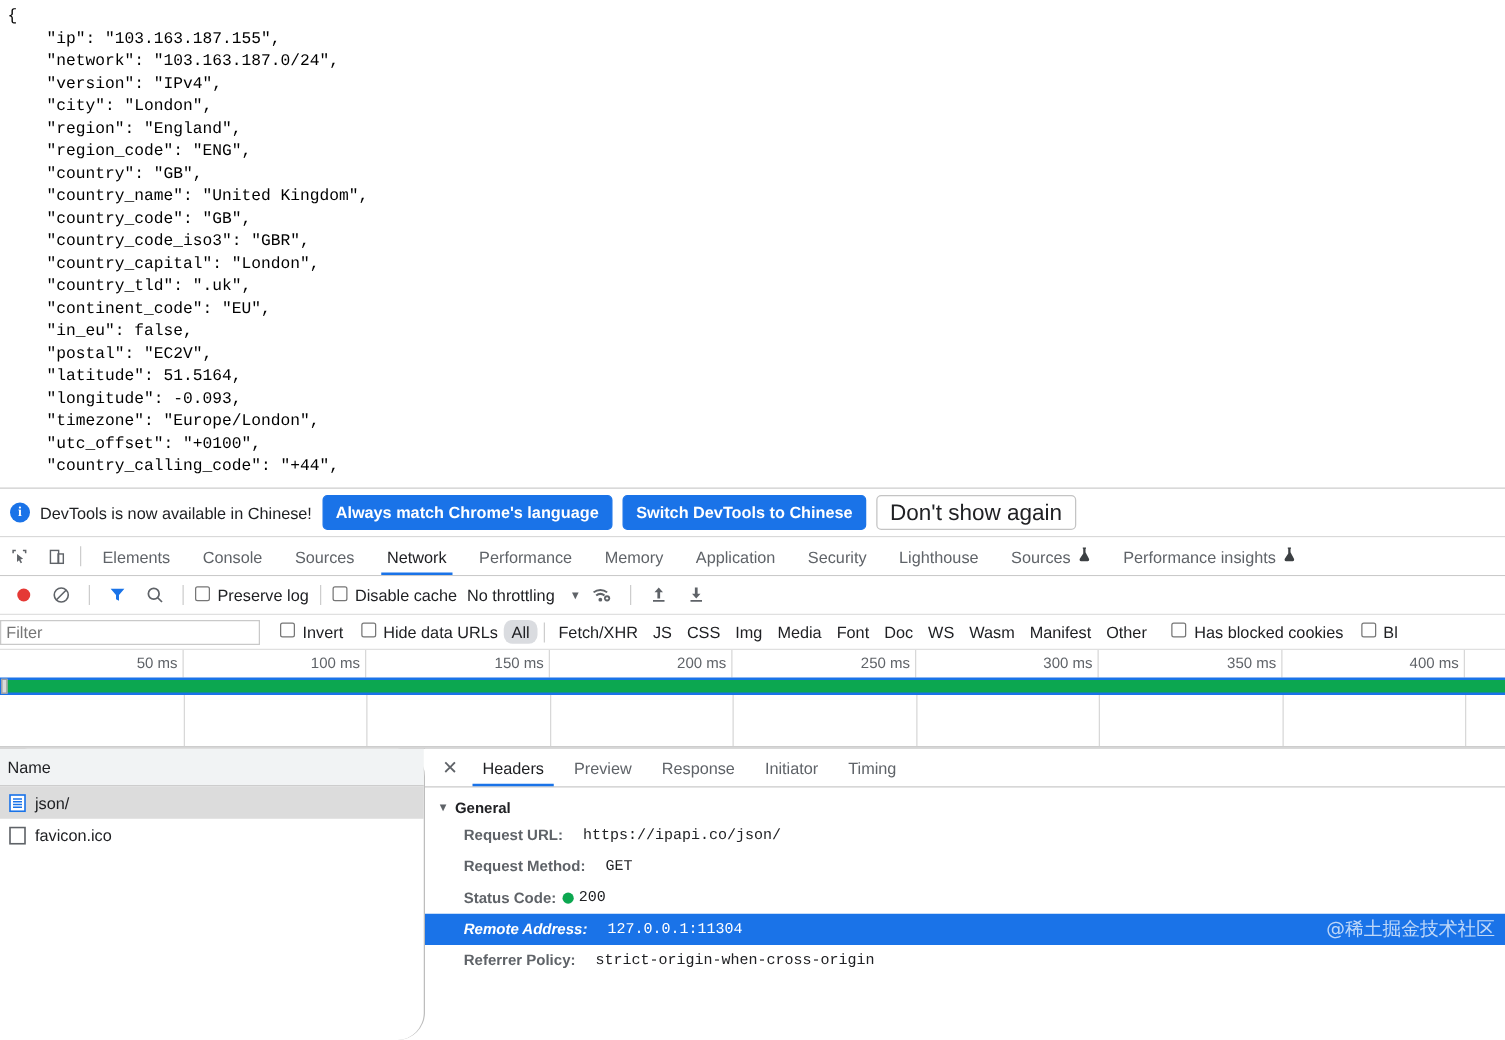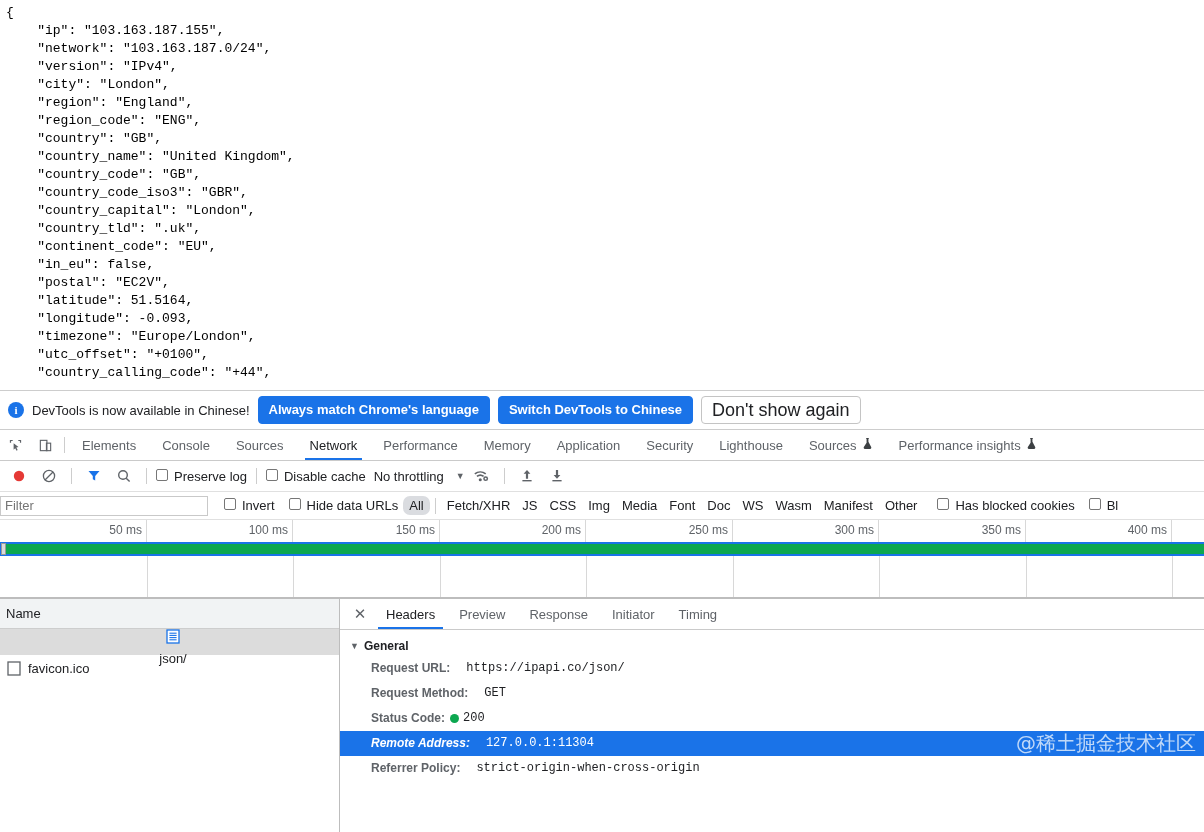--- a/index.html
+++ b/index.html
@@ -93,26 +93,26 @@
   .tick span{position:absolute;right:4px;top:3px;white-space:nowrap;}
   .band{position:absolute;left:0;right:0;top:22px;height:14px;background:#1a73e8;}
   .band-inner{position:absolute;left:5px;right:0;top:2px;height:10px;background:#0ca750;}
   .band-handle{position:absolute;left:1px;top:1px;width:5px;height:12px;background:#dadada;border:1px solid #9a9a9a;box-sizing:border-box;cursor:ew-resize;}
   .ogrid{position:absolute;left:0;right:0;top:36px;bottom:0;}
   .ogrid i{position:absolute;top:0;bottom:0;border-right:1px solid #d8d8d8;}
 
   
   .split{flex:1;display:flex;min-height:0;border-top:1px solid #bdbdbd;}
   .reqlist{width:339px;min-width:339px;display:flex;flex-direction:column;
-    border-right:1px solid #bdbdbd;background:#fff;}
+    border-right:1px solid #bdbdbd;background:#fff;border-radius:22px;}
   .reqhdr{height:30px;min-height:30px;box-sizing:border-box;display:flex;align-items:center;
     padding-left:6px;background:#f1f3f4;border-bottom:1px solid #cdcdcd;font-size:13px;color:#202124;}
   .req-row{height:26px;display:flex;align-items:center;gap:7px;padding-left:7px;font-size:13px;
     color:#202124;cursor:pointer;box-sizing:border-box;}
-  .req-row.sel{background:#dcdcdc;flex-direction:column;}
+  .req-row.sel{background:#dcdcdc;}
   .ricon{width:14px;height:15px;flex:0 0 auto;}
 
   .details{flex:1;display:flex;flex-direction:column;background:#fff;min-width:0;position:relative;}
   .dtabs{height:31px;min-height:31px;box-sizing:border-box;display:flex;align-items:stretch;
     border-bottom:1px solid #cacaca;padding-left:6px;}
   .close-x{width:28px;display:flex;align-items:center;justify-content:center;cursor:pointer;
     color:#5f6368;font-size:15px;}
   .dtab{display:flex;align-items:center;padding:0 12px;font-size:13px;color:#5f6368;cursor:pointer;
     position:relative;white-space:nowrap;}
   .dtab.active{color:#202124;}
@@ -125,21 +125,21 @@
   .hrow{display:flex;align-items:center;padding:4px 0 4px 31px;font-size:12px;
     line-height:17px;position:relative;}
   .hrow.hl{background:#1a73e8;color:#fff;}
   .hkey{font-weight:bold;color:#5f6368;white-space:nowrap;text-align:center;}
   .hrow.hl .hkey{color:#fff;font-style:italic;}
   .hval{font-family:"Liberation Mono","DejaVu Sans Mono",monospace;font-size:12px;color:#202124;
     margin-left:16px;white-space:nowrap;}
   .hrow.hl .hval{color:#fff;}
   .dot{width:9px;height:9px;border-radius:50%;background:#0ca750;display:inline-block;
     margin-left:5px;margin-right:4px;vertical-align:middle;}
-  .watermark{position:absolute;right:8px;font-size:20px;color:#ffffff;opacity:.72;
+  .watermark{position:absolute;right:8px;font-size:15px;color:#ffffff;opacity:.72;
     font-family:"DejaVu Sans",sans-serif;white-space:nowrap;}
 </style>
 </head>
 <body>
 
 <div class="app">
 
   <div class="page-content">
     <pre class="json-pre">{
     "ip": "103.163.187.155",

